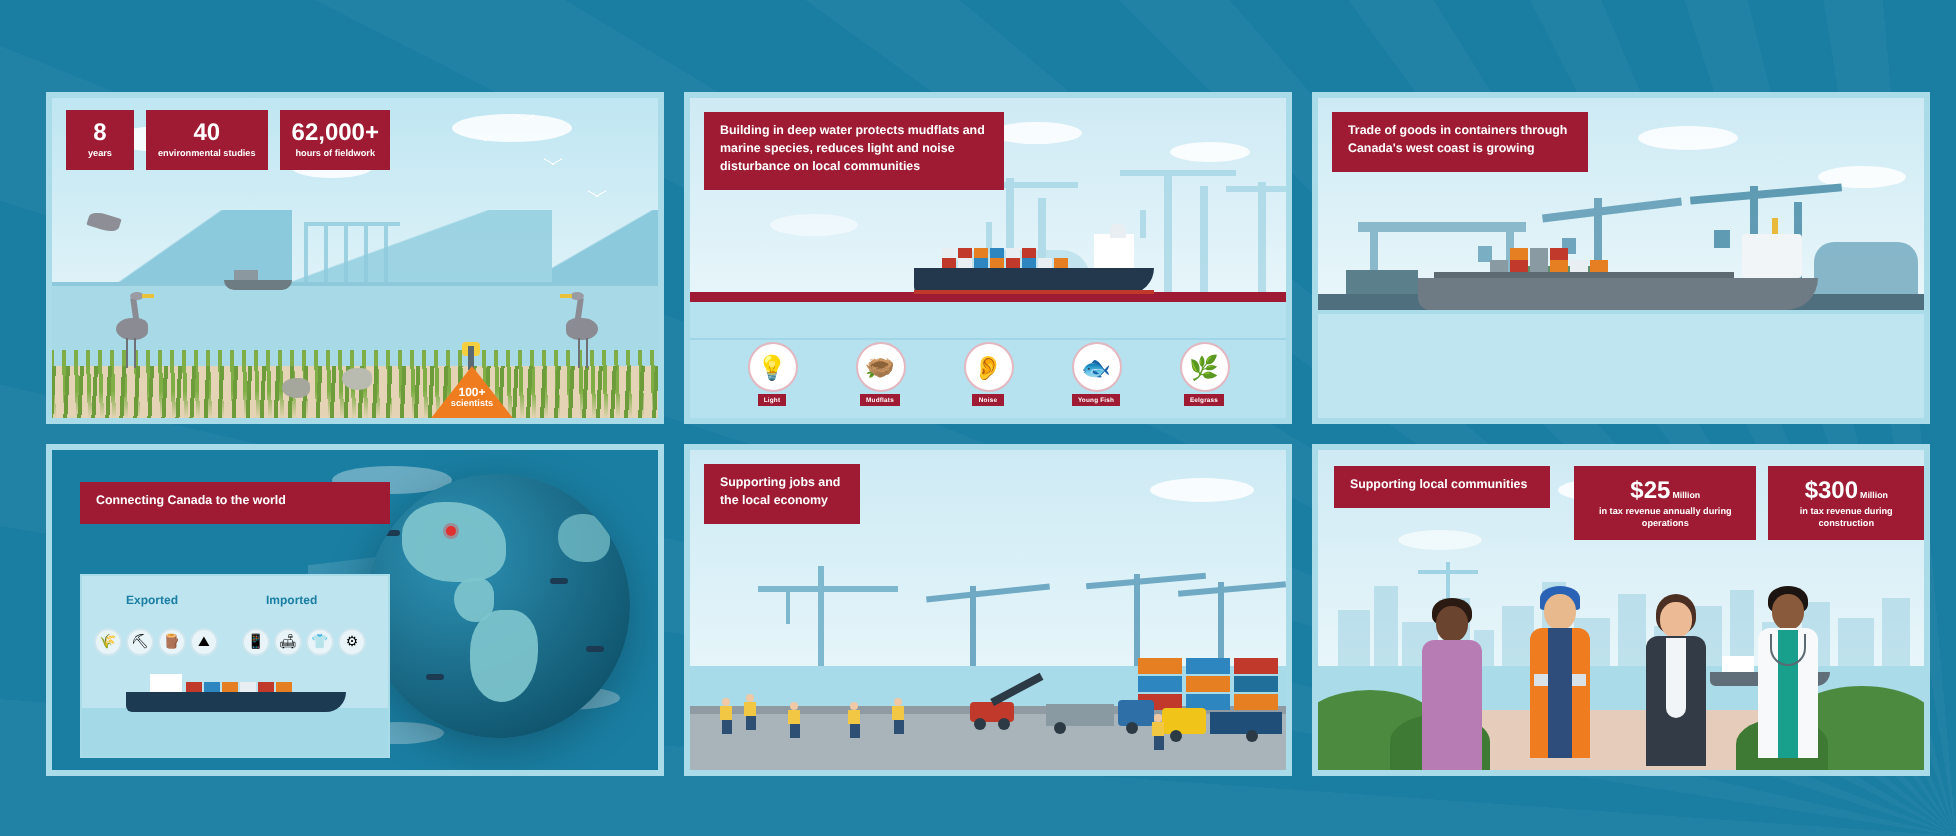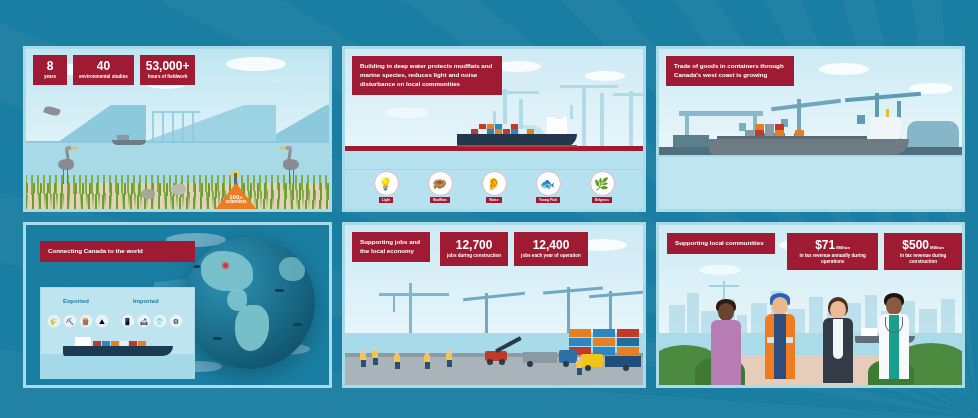--- a/index.html
+++ b/index.html
@@ -242,21 +242,21 @@
     <div class="stat-row">
       <div class="statbox">
         <span class="n">8</span>
         <span class="l">years</span>
       </div>
       <div class="statbox">
         <span class="n">40</span>
         <span class="l">environmental studies</span>
       </div>
       <div class="statbox">
-        <span class="n">53,000+</span>
+        <span class="n">62,000+</span>
         <span class="l">hours of fieldwork</span>
       </div>
     </div>
   </div>
 
   <div class="panel" id="p2">
     <div class="sky"></div>
     <div class="cloud" style="left:150px;top:12px;width:46px;height:11px"></div>
     <div class="cloud" style="left:240px;top:22px;width:40px;height:10px"></div>
     <div class="cloud" style="left:40px;top:58px;width:44px;height:11px;opacity:.5"></div>
@@ -516,30 +516,20 @@
         <div class="legs"></div>
       </div>
     <div class="worker" style="left:230px;top:132px">
         <div class="head"></div>
         <div class="vest"></div>
         <div class="legs"></div>
       </div>
 
     <div class="banner" style="left:7px;top:7px;width:78px;">Supporting jobs and the local economy</div>
 
-    <div class="stat-row" style="left:95px;top:7px">
-      <div class="statbox" style="padding:7px 7px">
-        <span class="n">12,700</span>
-        <span class="l">jobs during construction</span>
-      </div>
-      <div class="statbox" style="padding:7px 7px">
-        <span class="n">12,400</span>
-        <span class="l">jobs each year of operation</span>
-      </div>
-    </div>
   </div>
 
   <div class="panel" id="p6">
     <div class="sky"></div>
     <div class="cloud" style="left:120px;top:14px;width:52px;height:12px"></div>
     <div class="cloud" style="left:40px;top:40px;width:42px;height:10px;opacity:.6"></div>
 
     <div class="cityline">
       <div class="bldg" style="left:10px;width:16px;height:34px"></div>
       <div class="bldg" style="left:28px;width:12px;height:46px"></div>
@@ -604,28 +594,28 @@
       <div class="shirt" style="background:#18a08c;top:28px;height:64px"></div>
       <div style="position:absolute;left:8px;top:30px;width:18px;height:16px;
          border:1.6px solid #5a6a72;border-top:none;border-radius:0 0 10px 10px"></div>
     </div>
 
     <div class="banner" style="left:8px;top:8px;width:108px;">Supporting local communities</div>
 
     <div class="stat-row" style="left:128px;top:8px">
       <div class="statbox" style="padding:6px 6px;align-items:center">
         <div style="display:flex;align-items:baseline;gap:1px">
-          <span class="n">$71</span>
+          <span class="n">$25</span>
           <span style="font-size:4.4px;font-weight:bold">Million</span>
         </div>
         <span class="l">in tax revenue annually during operations</span>
       </div>
       <div class="statbox" style="padding:6px 6px;align-items:center">
         <div style="display:flex;align-items:baseline;gap:1px">
-          <span class="n">$500</span>
+          <span class="n">$300</span>
           <span style="font-size:4.4px;font-weight:bold">Million</span>
         </div>
         <span class="l">in tax revenue during construction</span>
       </div>
     </div>
   </div>
 
 </div>
 
 </body></html>

